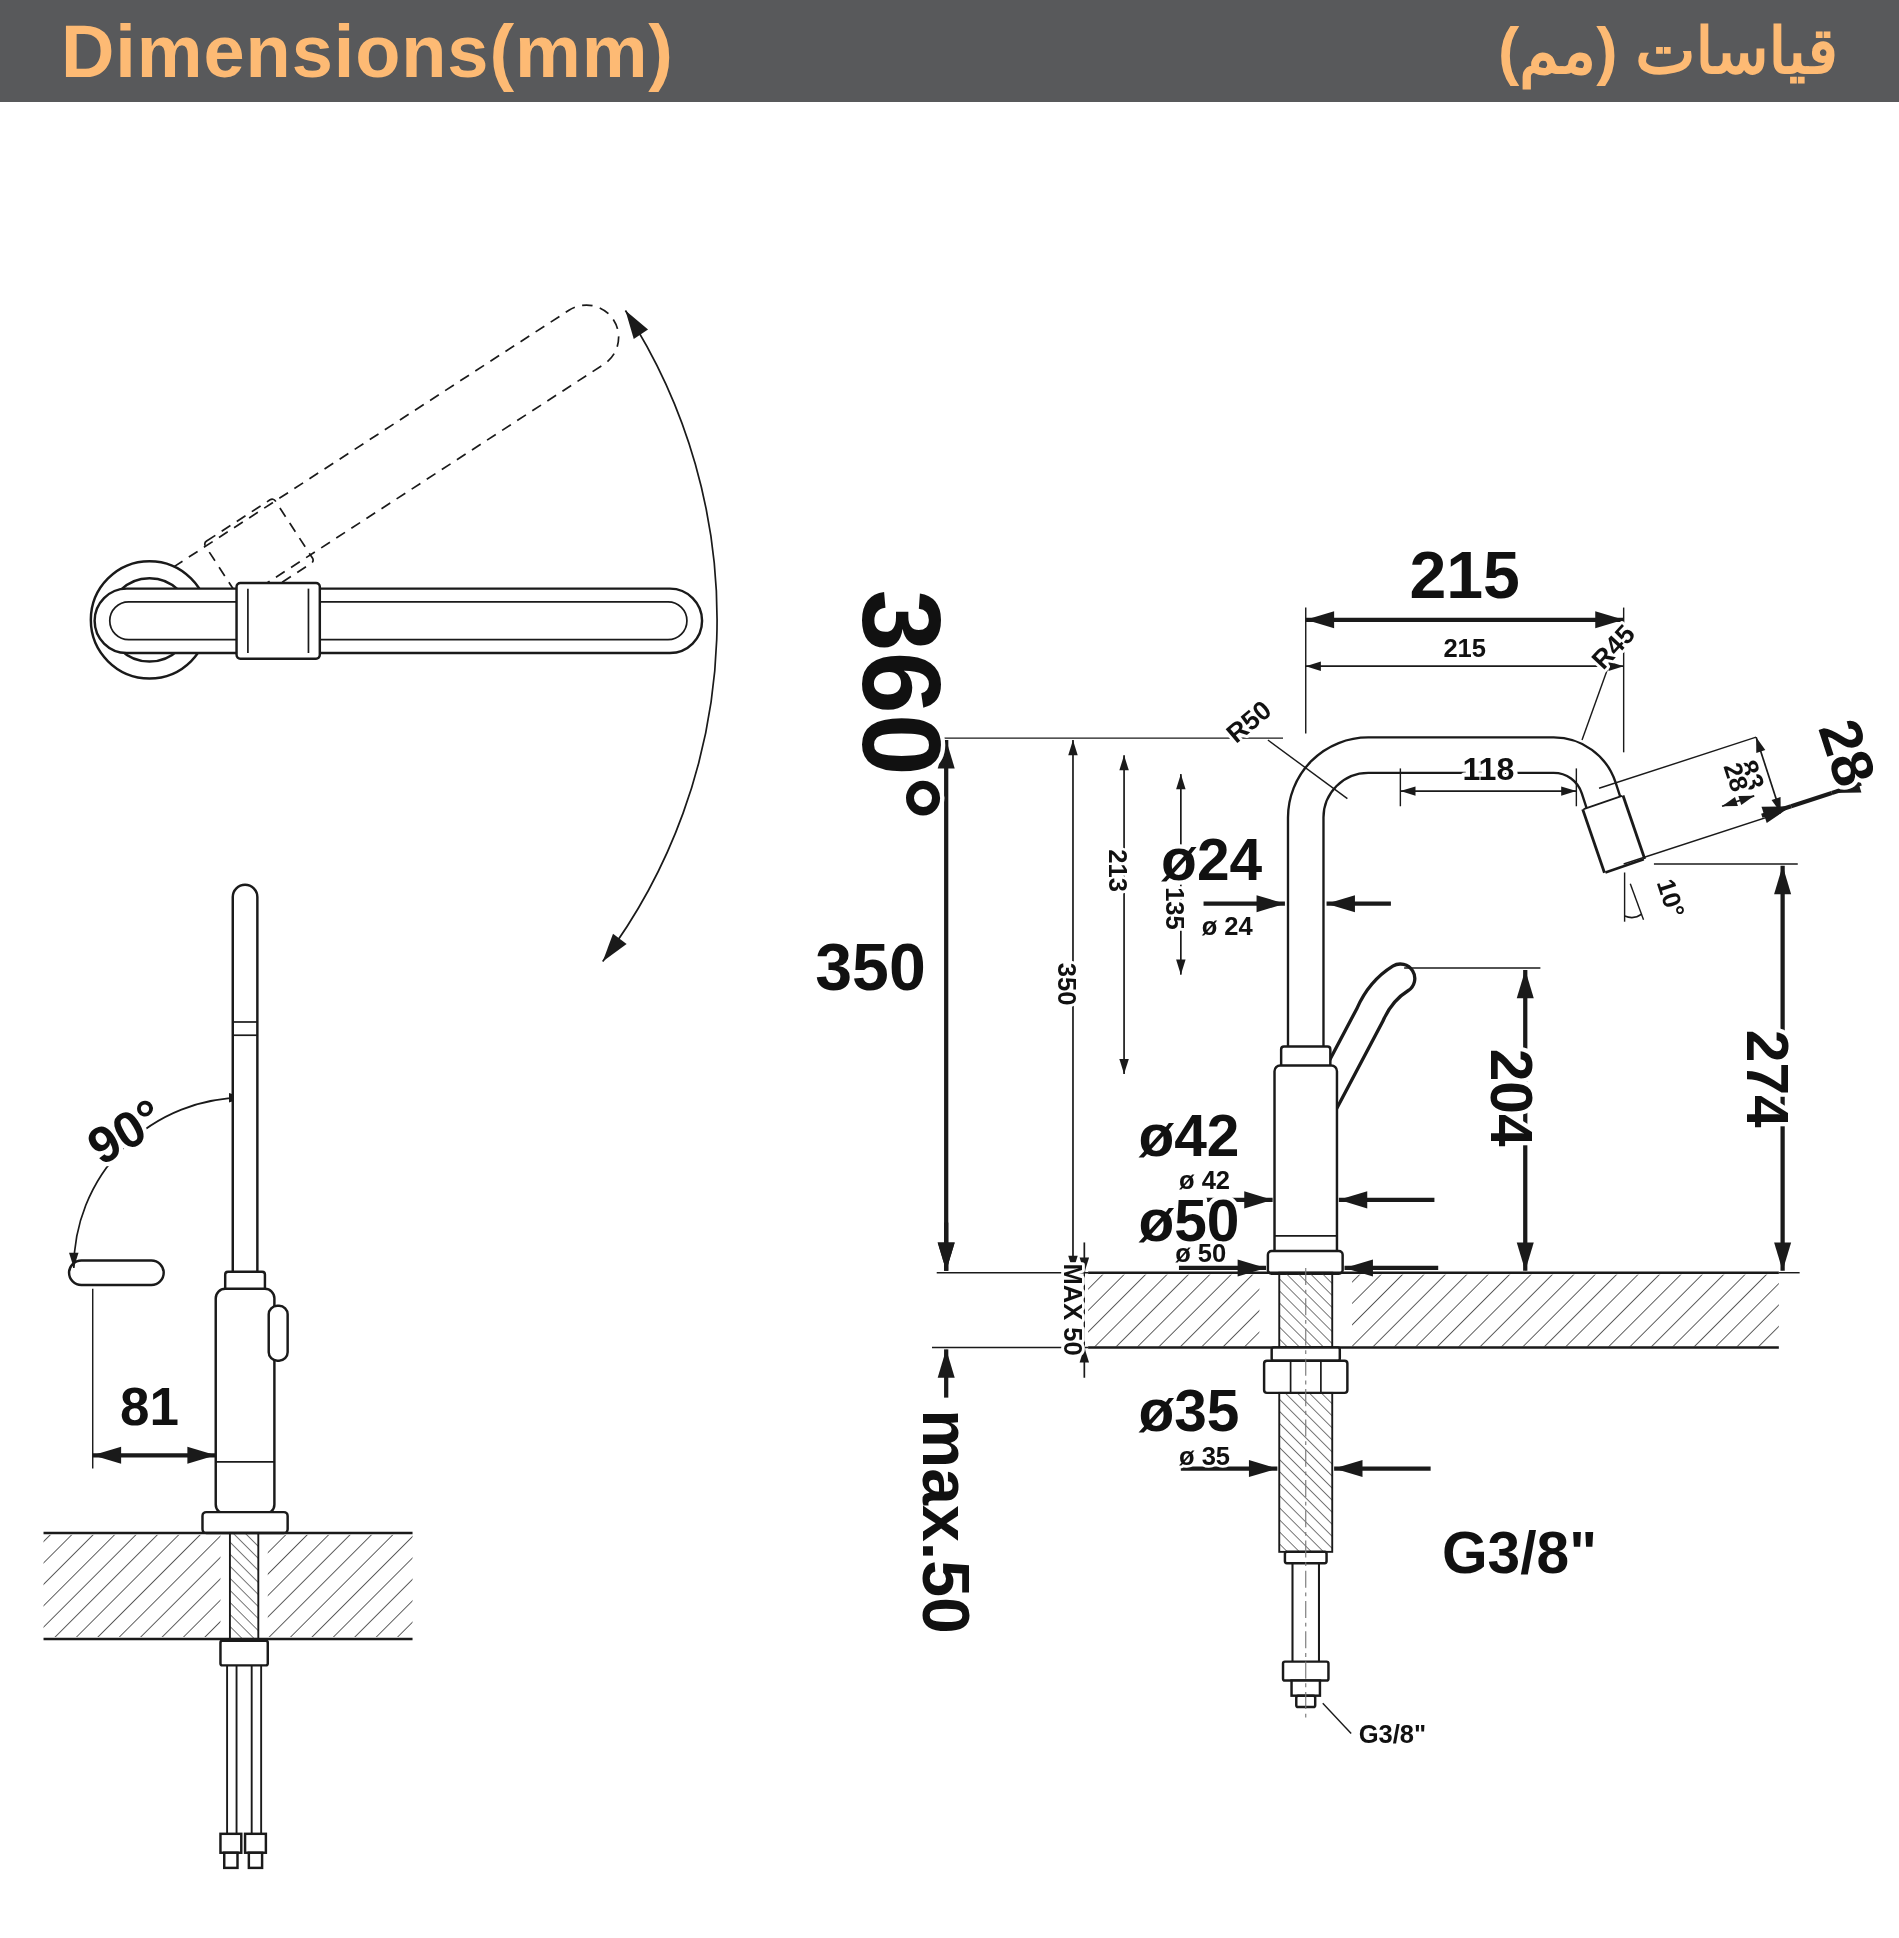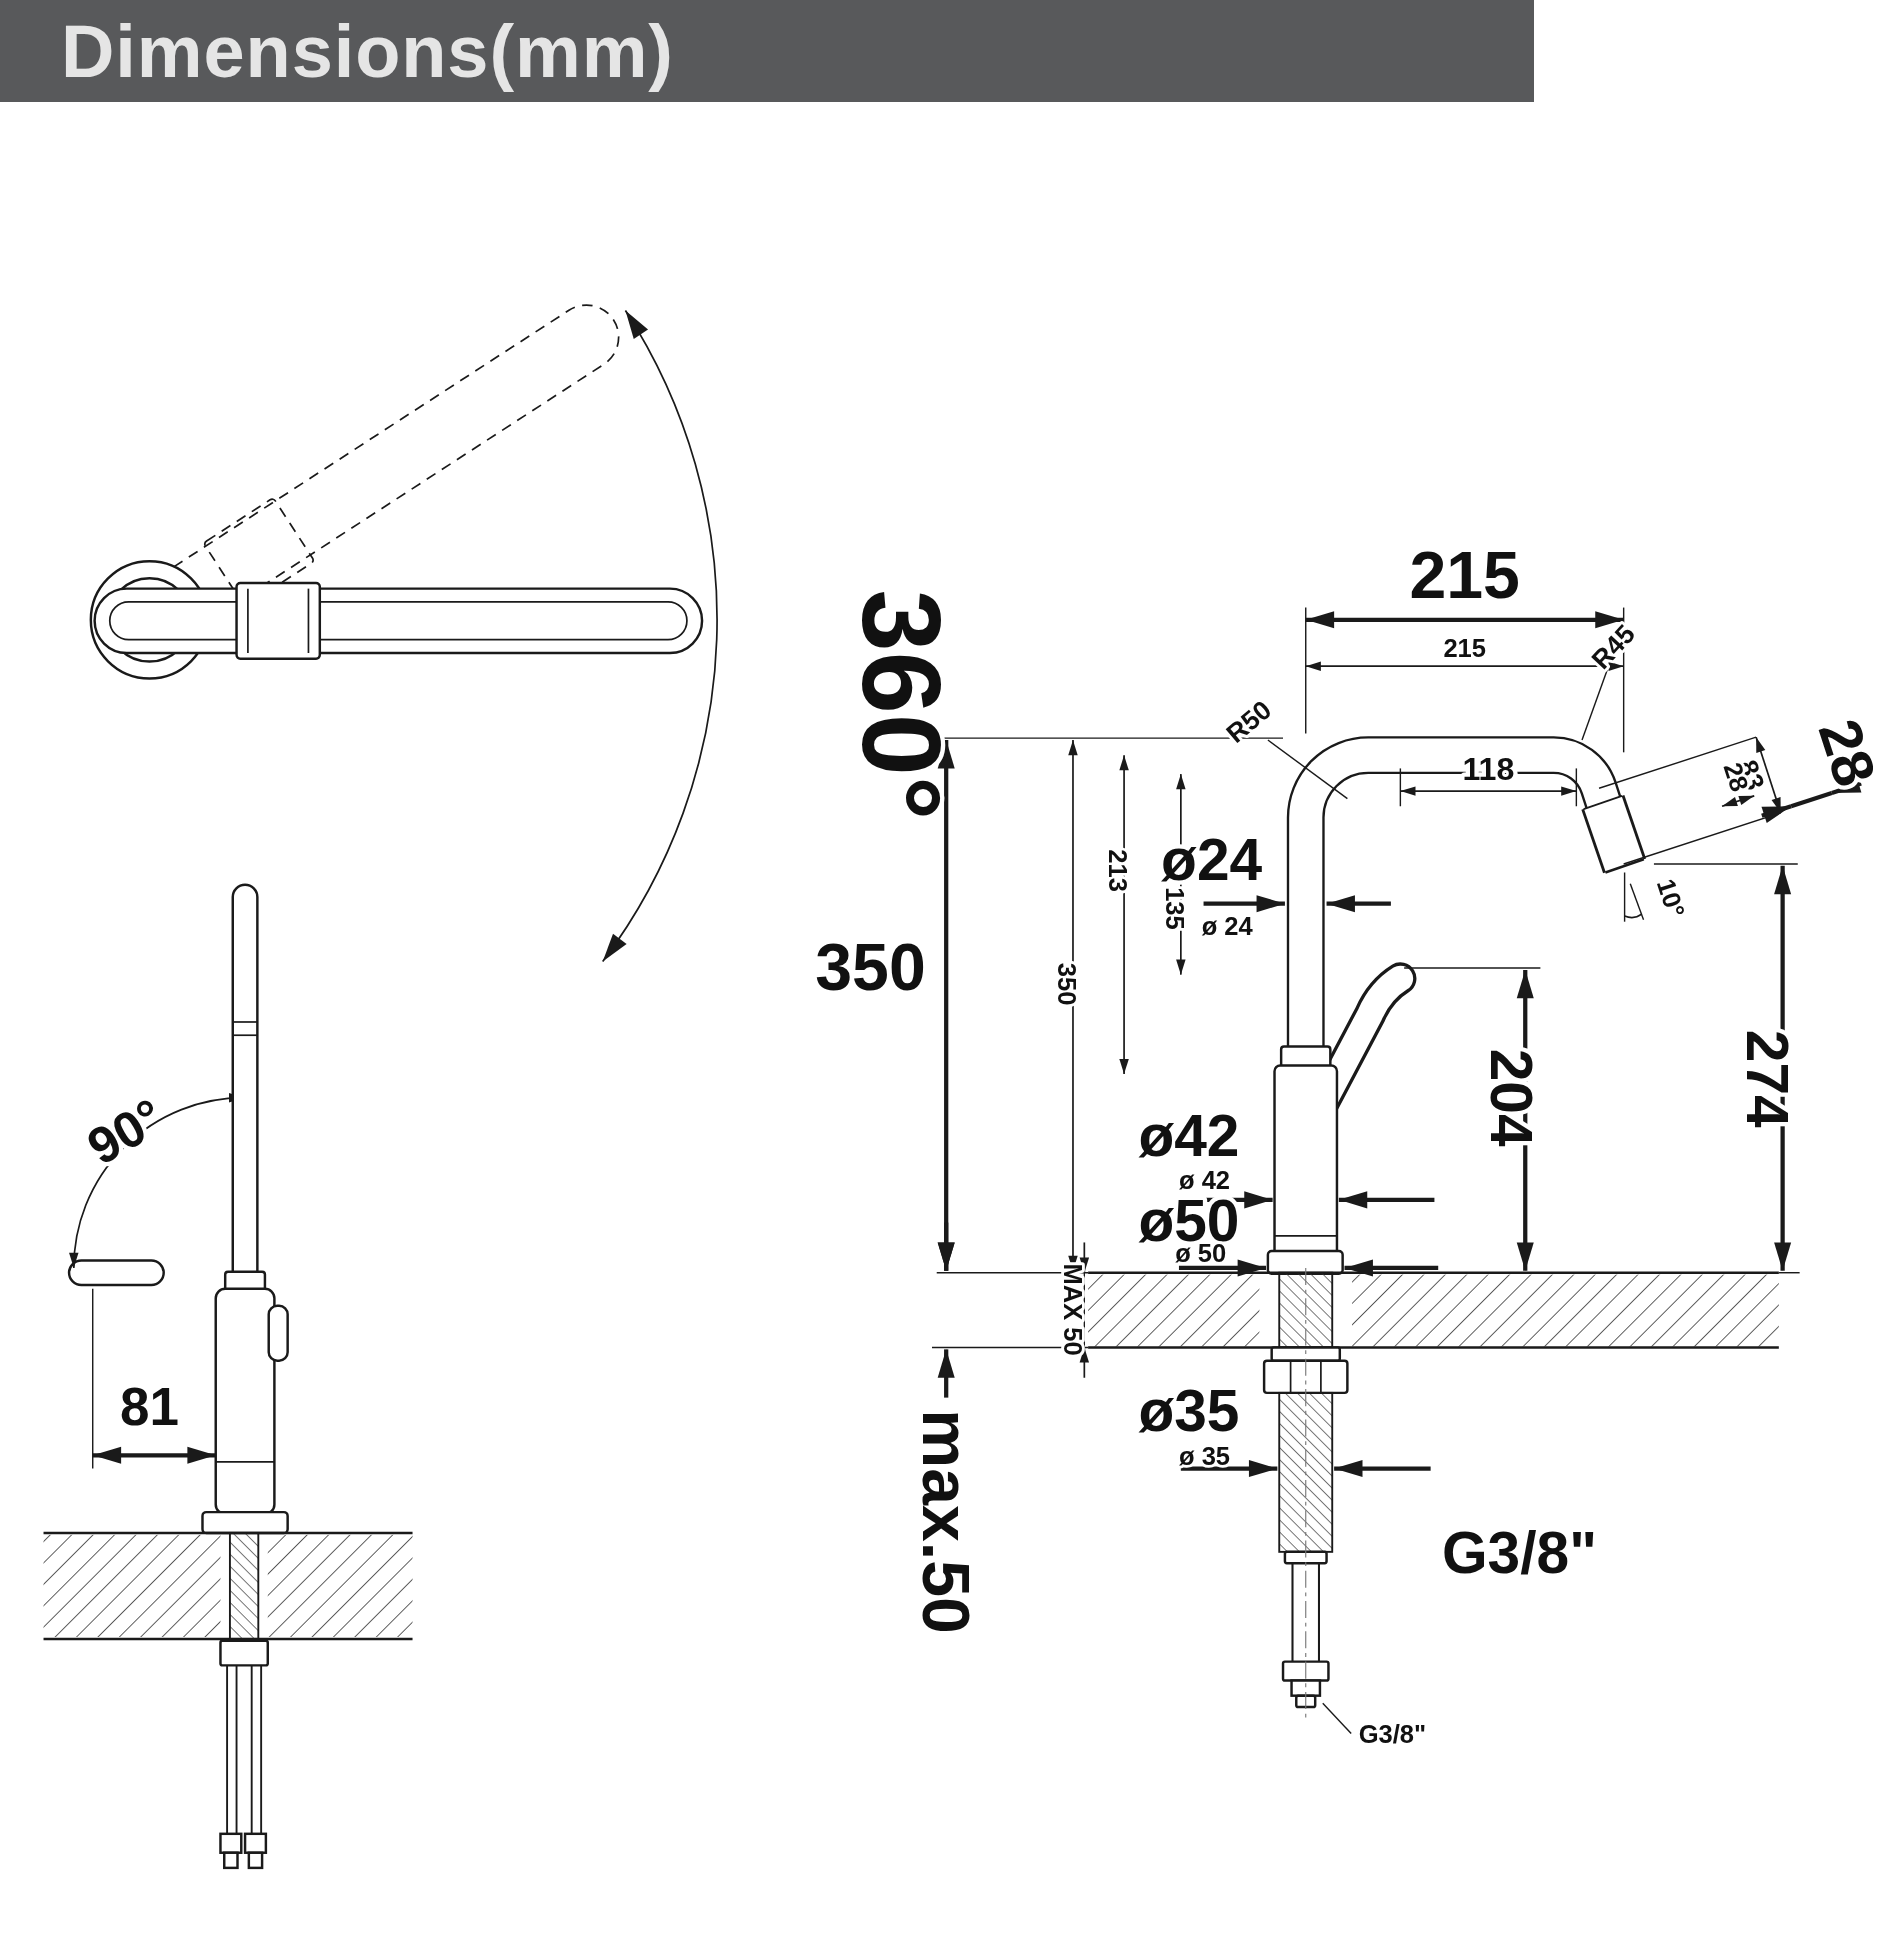--- a/index.html
+++ b/index.html
@@ -1,17 +1,17 @@
 <!DOCTYPE html>
 <html style="font-size:15px"><head>
 <meta charset="utf-8">
 <style>
   html,body{margin:0;padding:0;background:#fff;}
   .canvas{position:relative;width:1899px;height:1938px;background:#fff;overflow:hidden;font-family:"Liberation Sans",sans-serif;}
-  .hdr{position:absolute;top:0;left:0;width:1534px;height:102px;background:#58595b;color:#e5e5e5;
+  .hdr{position:absolute;top:0;left:0;width:1899px;height:102px;background:#58595b;color:#fdba74;
        display:flex;align-items:center;justify-content:space-between;box-sizing:border-box;padding:0 61px;}
   .hdr .en{font-size:74px;font-weight:bold;letter-spacing:0.9px;}
   .hdr .ar{font-size:64px;font-weight:bold;direction:rtl;}
   svg{position:absolute;top:0;left:0;}
   .draw{stroke:#1a1a1a;stroke-width:2.6;fill:#fff;}
   .drawThin{stroke:#1a1a1a;stroke-width:1.8;fill:none;}
   .dashed{stroke-dasharray:11 8;fill:none;}
   .ext{stroke:#1a1a1a;stroke-width:1.5;fill:none;}
   .dimB{stroke:#1a1a1a;stroke-width:4.5;fill:none;}
   .dimS{stroke:#1a1a1a;stroke-width:1.8;fill:none;}
@@ -26,20 +26,21 @@
   .tSm{font-size:27px;font-weight:bold;stroke-width:6px;}
   .tLabel{font-size:28px;font-weight:bold;stroke-width:6px;}
 </style>
 </head>
 <body>
 
 <div class="canvas">
 
   <div class="hdr">
     <span class="en">Dimensions(mm)</span>
+    <span class="ar">قياسات (مم)</span>
   </div>
 
   <svg width="1899" height="1938" viewBox="0 0 2007 2048">
     <defs>
       <marker id="aB" markerWidth="34" markerHeight="24" refX="32" refY="12" orient="auto-start-reverse" markerUnits="userSpaceOnUse">
         <path d="M2,3 L32,12 L2,21 Z" fill="#1a1a1a"></path>
       </marker>
       <marker id="aS" markerWidth="18" markerHeight="14" refX="17" refY="7" orient="auto-start-reverse" markerUnits="userSpaceOnUse">
         <path d="M1,2 L17,7 L1,12 Z" fill="#1a1a1a"></path>
       </marker>

